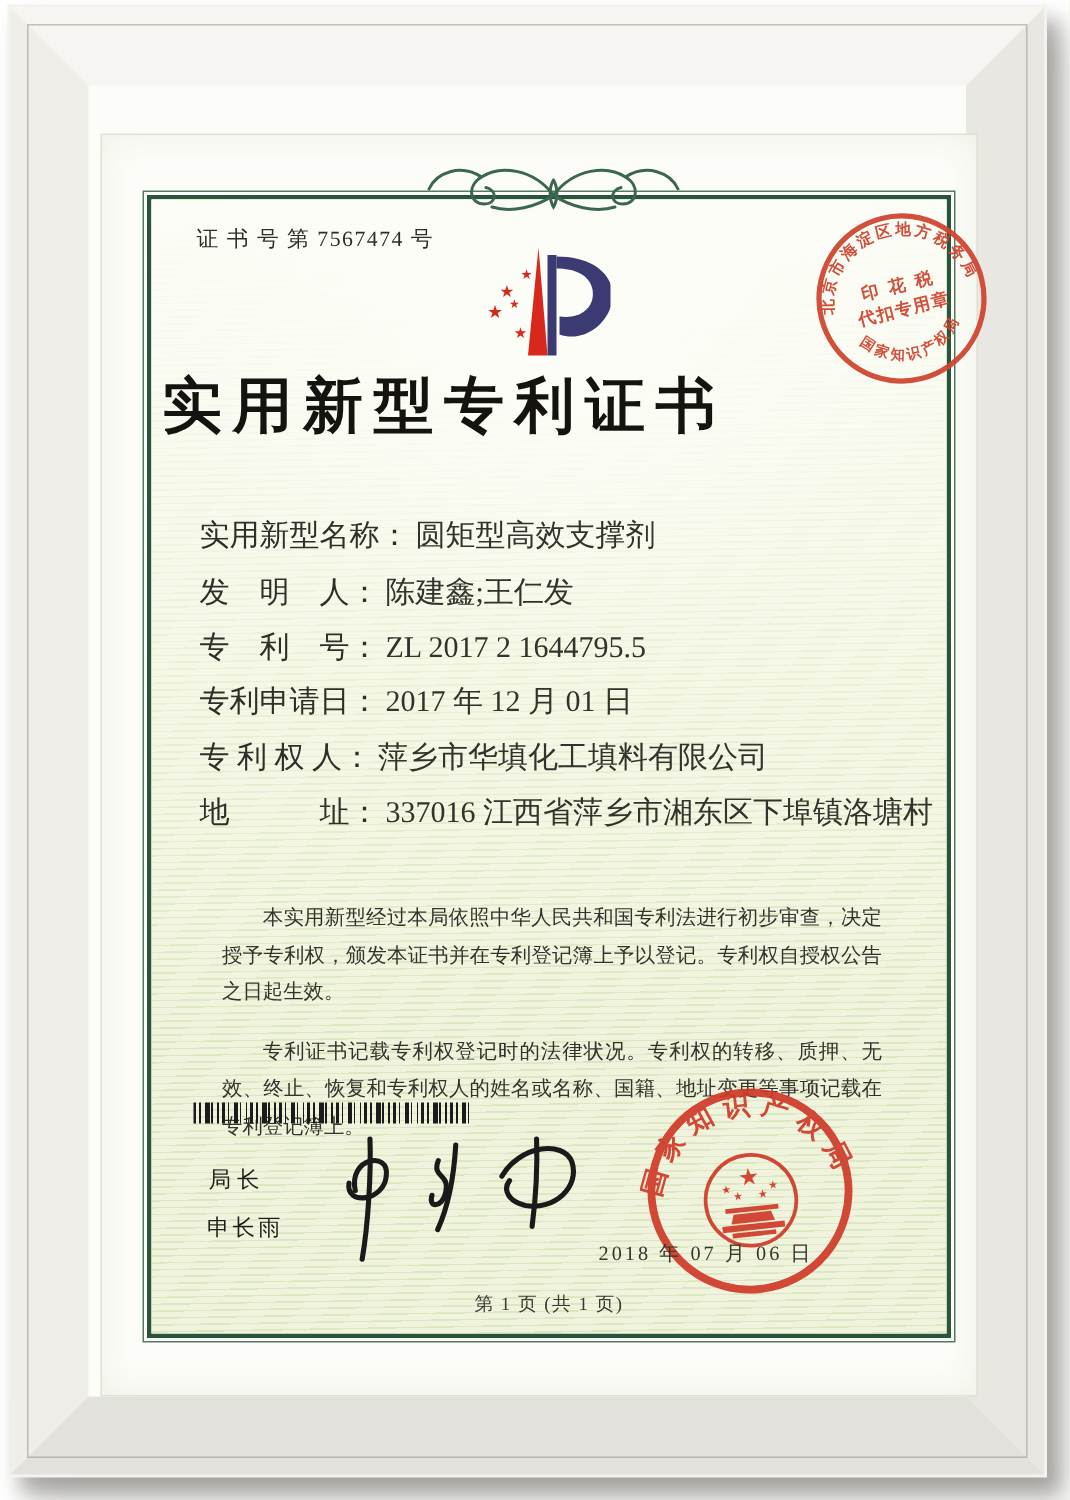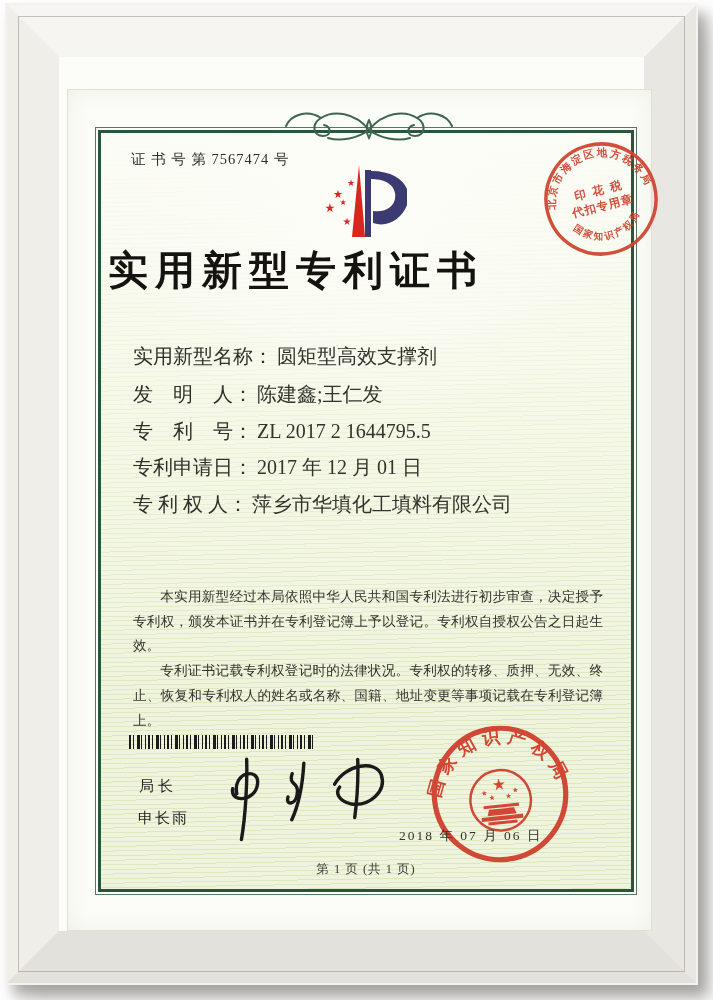--- a/index.html
+++ b/index.html
@@ -57,21 +57,21 @@
   .field-row{position:absolute;left:20px;font-size:20px;color:#2f2e29;white-space:nowrap;margin-left:12px;}
   .field-label{color:#2f2e29;}
   .field-value{color:#33322c;margin-left:4px;}
   .row-0{top:210px}.row-1{top:248px}.row-2{top:285px}.row-3{top:321px}.row-4{top:358px}.row-5{top:395px}
   .grant-row{top:431px;}
   .grant-no{position:absolute;left:298px;top:0;white-space:nowrap;}
   .body-text{
     position:absolute;left:32px;top:452px;width:470px;
     font-size:13.6px;line-height:24.7px;color:#33322c;text-align:justify;
   }
-  .body-text p{margin:0;text-indent:2em;}
+  .body-text p{margin:15px;text-indent:2em;}
   .barcode{
     position:absolute;left:28px;top:602px;width:184px;height:14px;
     background:repeating-linear-gradient(90deg,
       #1b1b1b 0 2px, transparent 2px 4px,
       #1b1b1b 4px 5px, transparent 5px 8px,
       #1b1b1b 8px 11px, transparent 11px 12px,
       #1b1b1b 12px 13px, transparent 13px 16px,
       #1b1b1b 16px 17px, transparent 17px 19px);
   }
   .signer-title{position:absolute;left:38px;top:644px;font-size:15px;font-weight:400;letter-spacing:4px;color:#201f1b;}
@@ -122,20 +122,23 @@
         <span class="field-label">发　明　人：</span><span class="field-value">陈建鑫;王仁发</span>
       </div>
       <div class="field-row row-2">
         <span class="field-label">专　利　号：</span><span class="field-value">ZL 2017 2 1644795.5</span>
       </div>
       <div class="field-row row-3">
         <span class="field-label">专利申请日：</span><span class="field-value">2017 年 12 月 01 日</span>
       </div>
       <div class="field-row row-4">
         <span class="field-label">专 利 权 人：</span><span class="field-value">萍乡市华填化工填料有限公司</span>
+      </div>
+      <div class="field-row row-5">
+        <span class="field-label">地　　　址：</span><span class="field-value">337016 江西省萍乡市湘东区下埠镇洛塘村</span>
       </div>
 
       <div class="body-text">
         <p>本实用新型经过本局依照中华人民共和国专利法进行初步审查，决定授予专利权，颁发本证书并在专利登记簿上予以登记。专利权自授权公告之日起生效。</p>
         <p>专利证书记载专利权登记时的法律状况。专利权的转移、质押、无效、终止、恢复和专利权人的姓名或名称、国籍、地址变更等事项记载在专利登记簿上。</p>
       </div>
 
       <div class="barcode"></div>
 
       <div class="signer-title">局长</div>

